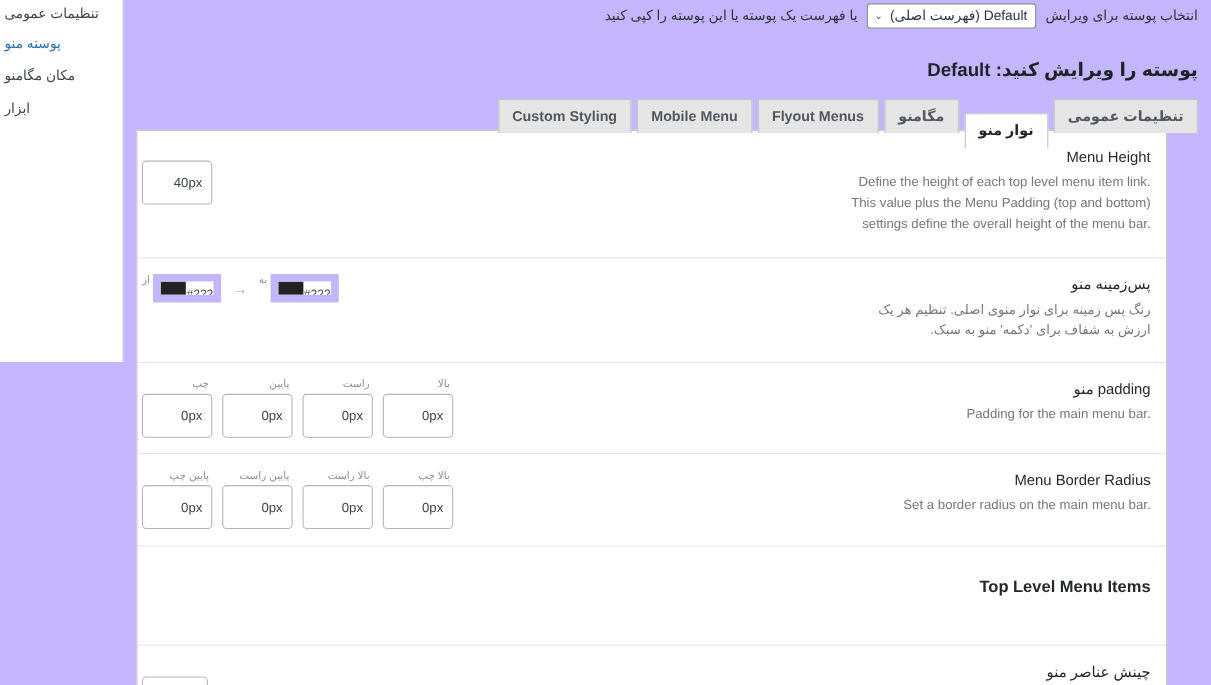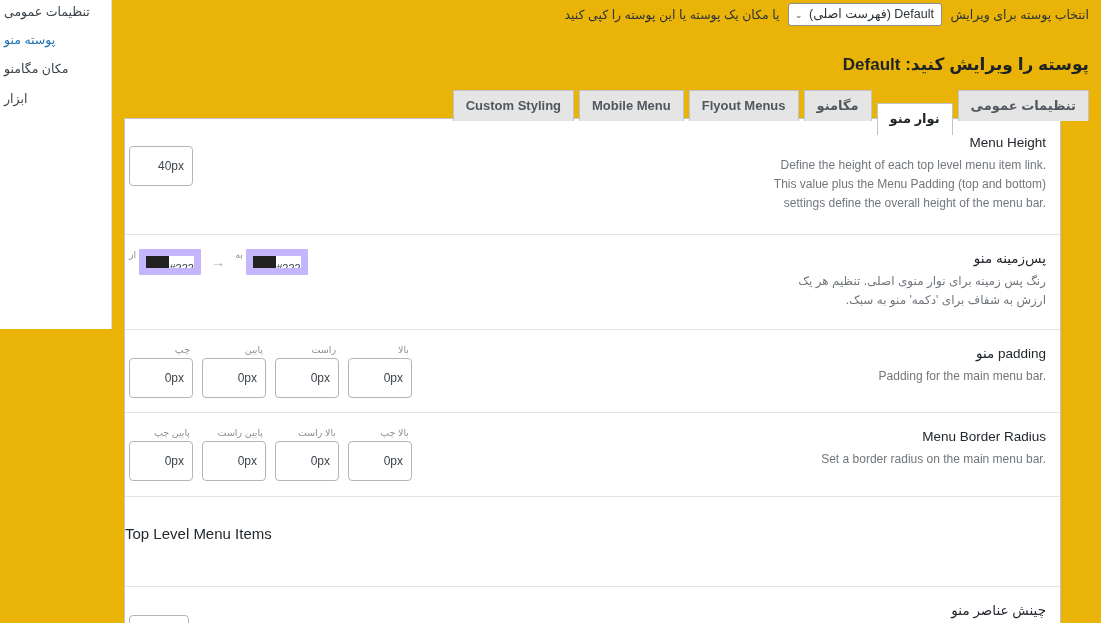--- a/index.html
+++ b/index.html
@@ -10,21 +10,21 @@
     overflow: hidden;
     background: #ffffff;
     font-family: "Liberation Sans", "DejaVu Sans", sans-serif;
     color: #32373c;
   }
 
   .screen {
     position: relative;
     width: 1101px;
     height: 623px;
-    background: #eab308;
+    background: #c4b5fd;
   }
 
   
   .sidebar {
     position: absolute;
     top: 0; right: auto; left: 0;
     width: 112px;
     height: 329px;
     border-right: 1px solid #e0e0e0;
     padding-top: 0;
@@ -328,24 +328,24 @@
     line-height: 1;
   }
 
   
   .row.section {
     padding-top: 28px;
     padding-bottom: 28px;
     min-height: 90px;
   }
   .section-head {
-    text-align: left;
+    text-align: right;
     direction: ltr;
     font-size: 15px;
-    font-weight: normal;
+    font-weight: bold;
     color: #23282d;
     padding-right: 14px;
   }
 
   .row.r-height  { min-height: 116px; }
   .row.r-bg      { min-height: 95px;  }
   .row.r-padding { min-height: 81px;  }
   .row.r-radius  { min-height: 84px;  }
   .row.r-align   { min-height: 70px; border-bottom: none; }
 
@@ -372,21 +372,21 @@
       <span class="lbl">مکان مگامنو</span>
     </a>
   </nav>
 
   <div class="top-bar">
     <span class="txt-a">انتخاب پوسته برای ویرایش</span>
     <span class="theme-select">
       <span class="chev">⌄</span>
       <span>Default (فهرست اصلی)</span>
     </span>
-    <span class="txt-b">یا مکان یک پوسته یا این پوسته را کپی کنید</span>
+    <span class="txt-b">یا فهرست یک پوسته یا این پوسته را کپی کنید</span>
   </div>
 
   <h1 class="page-title">پوسته را ویرایش کنید: Default</h1>
 
   <div class="tabs">
     <span class="tab">تنظیمات عمومی</span>
     <span class="tab active">نوار منو</span>
     <span class="tab">مگامنو</span>
     <span class="tab latin">Flyout Menus</span>
     <span class="tab latin">Mobile Menu</span>

